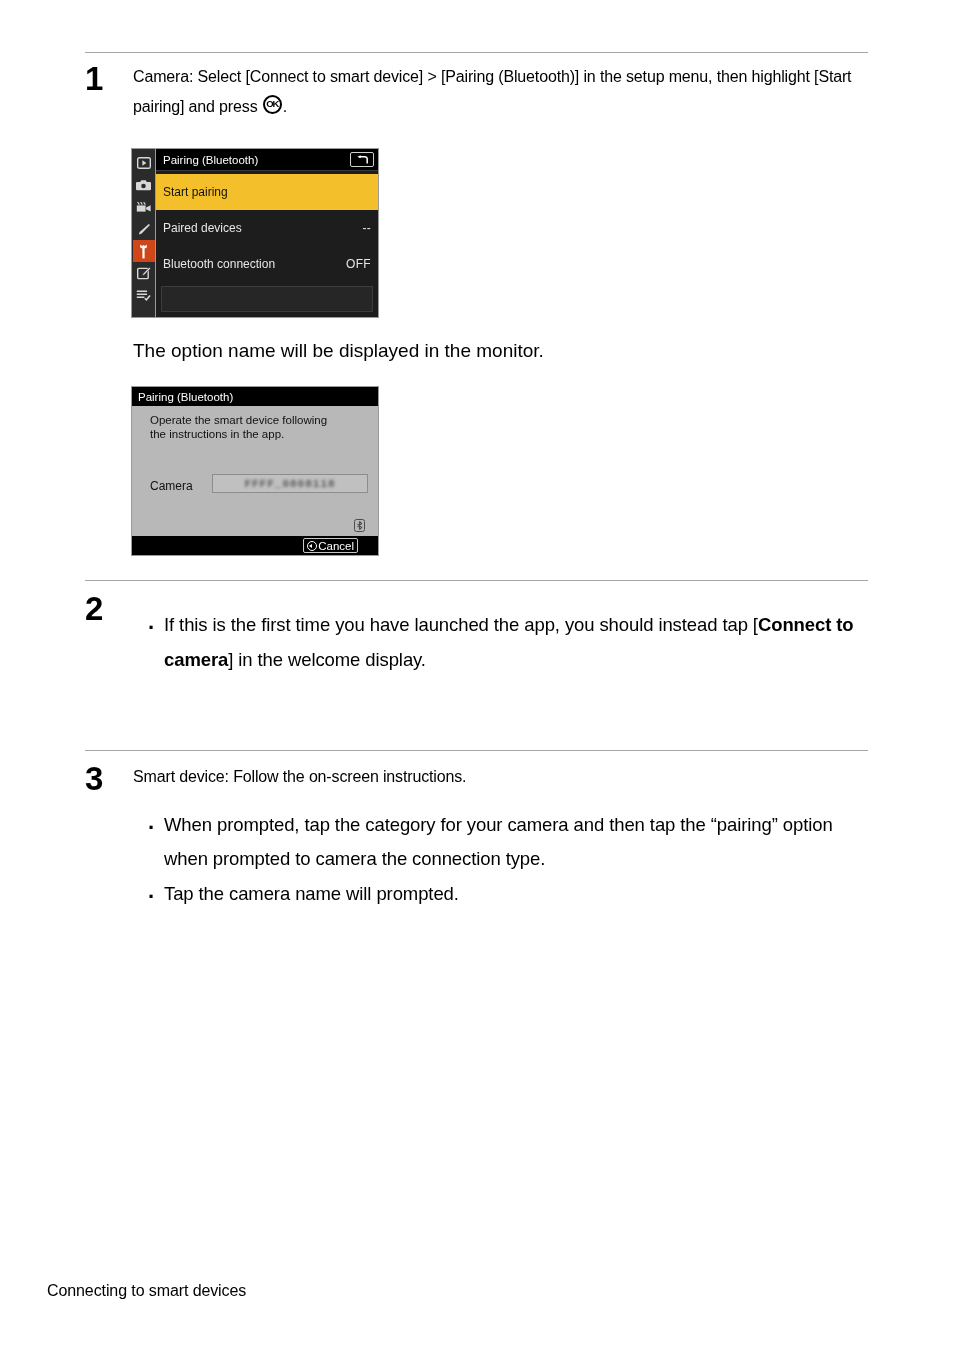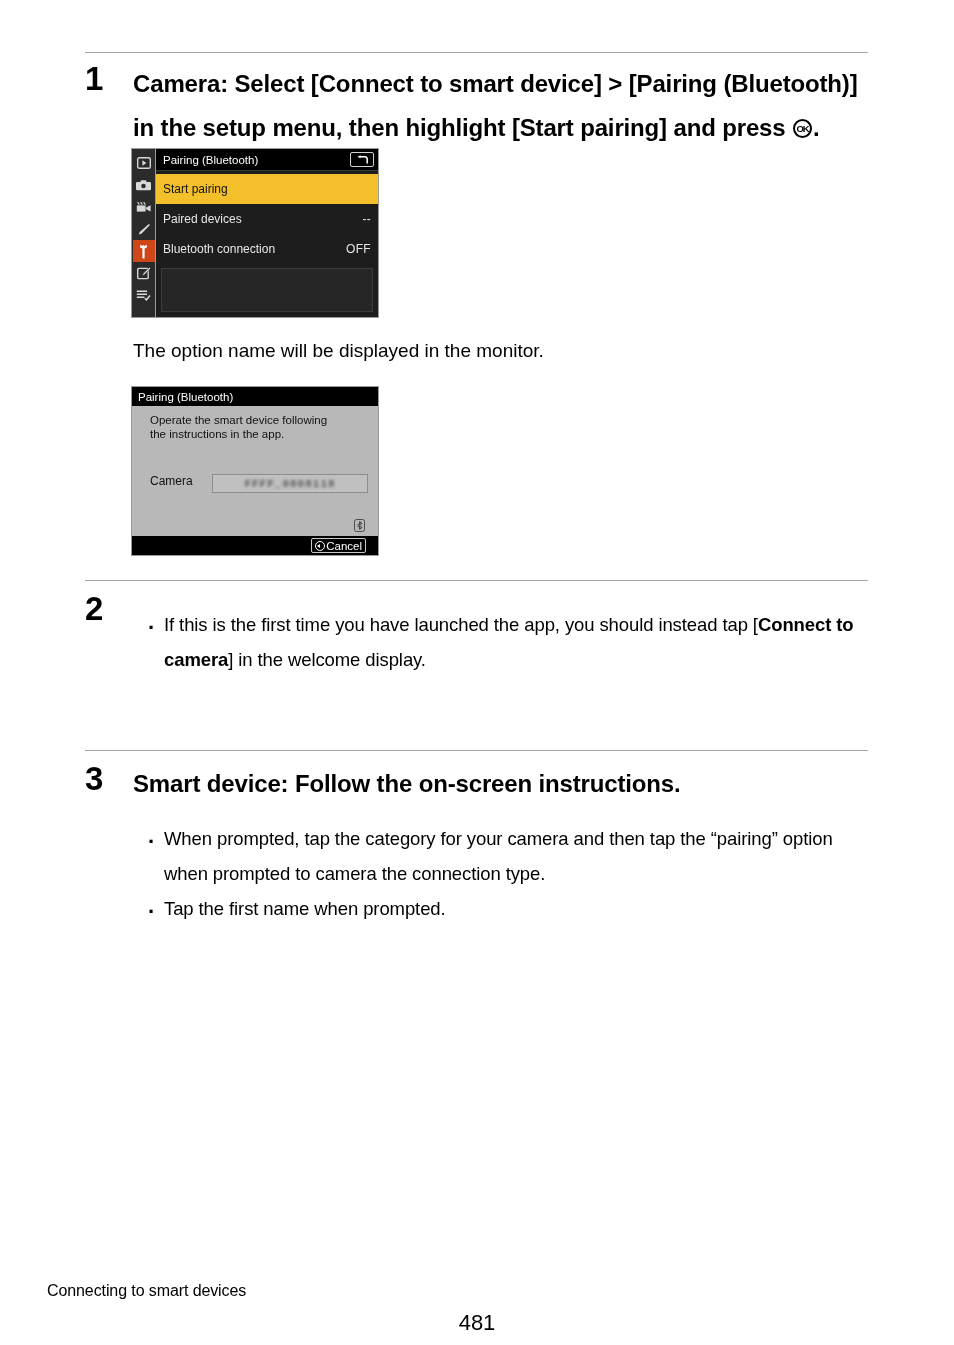--- a/index.html
+++ b/index.html
@@ -46,22 +46,22 @@
     width: 44px;
     font-size: 33px;
     font-weight: bold;
     line-height: 1;
     letter-spacing: -0.5px;
   }
   .step-body {
     margin-left: 48px;
   }
   .step-head {
-    font-size: 24px;
-    font-weight: bold;
+    font-size: 16px;
+    font-weight: normal;
     line-height: 1.85;
     letter-spacing: -0.15px;
   }
 
   .step-1 { top: 62px; }
   .step-2 { top: 592px; }
   .step-3 { top: 762px; }
 
   
   .glyph-ok {
@@ -220,21 +220,21 @@
     border: 1px solid #cfcfcf;
     border-radius: 2px;
     color: #ffffff;
     display: flex;
     align-items: center;
     justify-content: center;
     box-sizing: border-box;
   }
   .cm-rows { padding-top: 3px; }
   .cm-row {
-    height: 30px;
+    height: 36px;
     display: flex;
     align-items: center;
     padding: 0 7px;
     font-size: 12px;
     color: #e6e6e6;
     box-sizing: border-box;
   }
   .cm-row.sel {
     background: #f3c02c;
     color: #111111;
@@ -283,21 +283,21 @@
     font-size: 11.5px;
     line-height: 1.22;
     color: #111111;
   }
   .cd-field-row {
     position: absolute;
     left: 18px;
     right: 10px;
     top: 68px;
     display: flex;
-    align-items: flex-start;
+    align-items: flex-end;
   }
   .cd-field-label {
     font-size: 12px;
     color: #111111;
     width: 62px;
   }
   .cd-field-box {
     flex: 1;
     height: 19px;
     background: #c0c0c0;
@@ -326,21 +326,21 @@
     width: 11px;
     height: 13px;
     color: #4c4c4c;
   }
   .cd-footer {
     height: 19px;
     background: #000000;
     display: flex;
     align-items: center;
     justify-content: flex-end;
-    padding-right: 12px;
+    padding-right: 20px;
     box-sizing: border-box;
   }
   .cd-cancel {
     border: 1px solid #c9c9c9;
     border-radius: 2px;
     color: #ffffff;
     font-size: 11.5px;
     height: 15px;
     display: flex;
     align-items: center;
@@ -525,21 +525,20 @@
       </div>
     </div>
   </div>
 
   <div class="step step-3">
     <div class="step-num">3</div>
     <div class="step-body">
       <div class="step-head">Smart device: Follow the on-screen instructions.</div>
       <div class="bullets">
         <div class="bullet">When prompted, tap the category for your camera and then tap the “pairing” option when prompted to camera the connection type.</div>
-        <div class="bullet">Tap the first name when prompted.</div>
+        <div class="bullet">Tap the camera name will prompted.</div>
       </div>
     </div>
   </div>
 
   <div class="footer-label">Connecting to smart devices</div>
-  <div class="footer-page">481</div>
 
 </div>
 
 </body></html>

